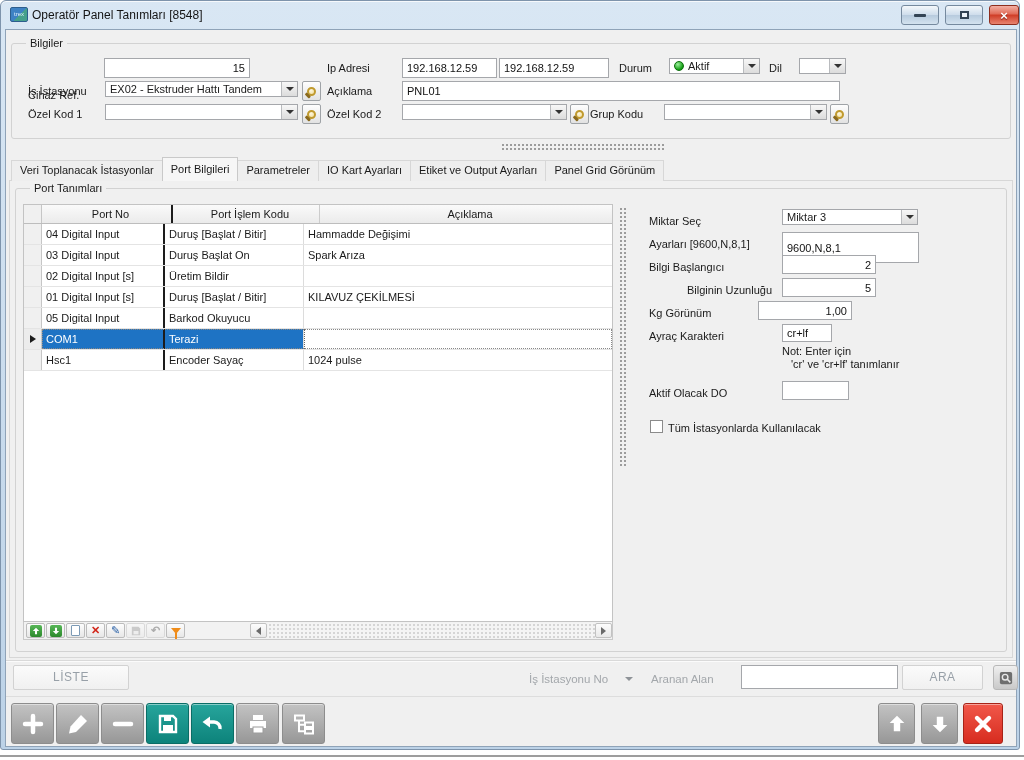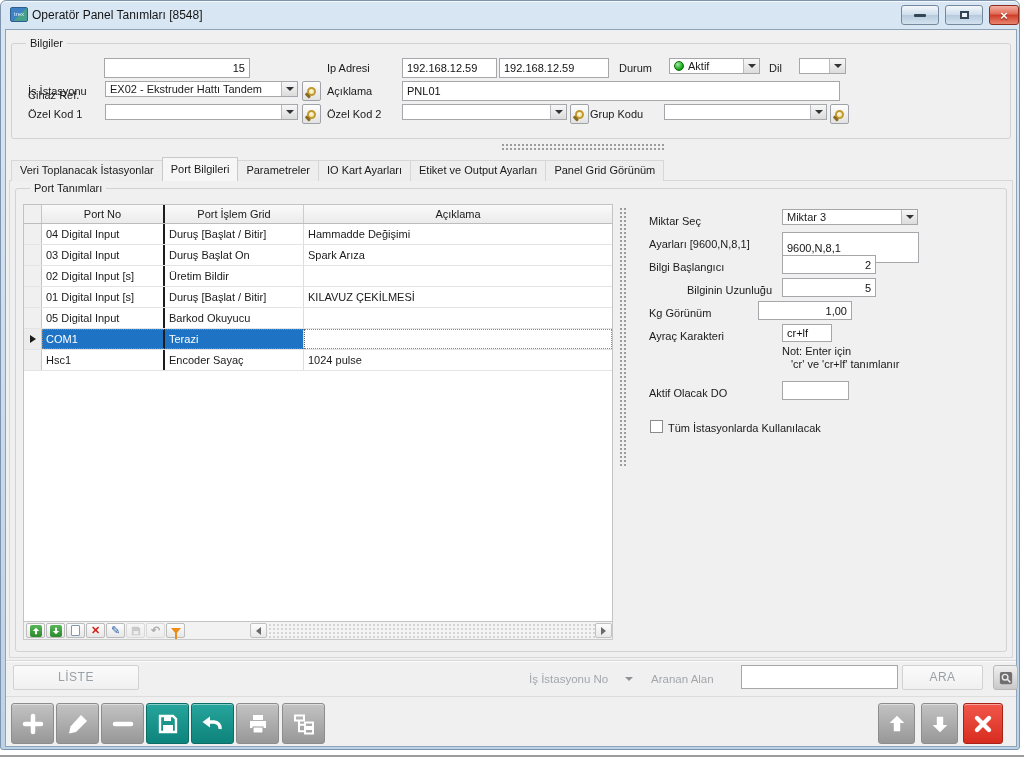--- a/index.html
+++ b/index.html
@@ -59,21 +59,21 @@
   .tab-strip { position:absolute; left:10px; top:157px; height:23px; display:flex; align-items:flex-end; z-index:3; }
   .tab { padding:3px 8px 4px 8px; border:1px solid #d7d7d7; border-bottom:none; background:#eeeeee;
          margin-right:-1px; height:21px; white-space:nowrap; }
   .tab.active { background:#f6f6f6; height:24px; padding-top:5px; position:relative; z-index:4;
                 box-shadow:0 2px 0 0 #f0f0f0; border-color:#c9c9c9; }
 
   
   .grid { position:absolute; left:22px; top:203px; width:590px; height:418px; background:#fff;
           border:1px solid #c3c3c3; overflow:hidden; }
   .grid-header { display:flex; height:19px; background:linear-gradient(#fafafa,#ebebeb);
-                 border-bottom:1px solid #bdbdbd; }
+                 border-bottom:1px solid #bdbdbd;gap:8px; }
   .hcell { text-align:center; line-height:18px; border-right:1px solid #cccccc; overflow:hidden; white-space:nowrap; }
   .grid-row { display:flex; height:21px; border-bottom:1px solid #e4e4e4; position:relative; background:#fff; }
   .cell { line-height:20px; padding:0 4px; border-right:1px solid #dcdcdc; overflow:hidden; white-space:nowrap; }
   .col-ind { width:18px; flex:none; background:#f0f0f0; border-right:1px solid #c6c6c6;
              display:flex; align-items:center; justify-content:center; padding:0; }
   .col-1 { width:123px; flex:none; border-right:2px solid #1c1c1c; }
   .col-2 { width:139px; flex:none; }
   .col-3 { flex:1; border-right:none; }
   .sel-cell { background:#1e73c4; color:#fff; }
   .grid-row.selected .col-ind { background:#ececec; }
@@ -233,21 +233,21 @@
   <div class="tabpage"></div>
 
   <div class="groupbox" style="left:14px; top:187px; width:992px; height:464px;">
     <span class="legend" style="left:8px;">Port Tanımları</span>
   </div>
 
   <div class="grid">
     <div class="grid-header" id="grid-header">
         <div class="hcell col-ind"></div>
         <div class="hcell col-1">Port No</div>
-        <div class="hcell col-2">Port İşlem Grid</div>
+        <div class="hcell col-2">Port İşlem Kodu</div>
         <div class="hcell col-3">Açıklama</div>
       </div>
     <div id="grid-body">
         <div class="grid-row">
           <div class="cell col-ind"></div>
           <div class="cell col-1">04 Digital Input</div>
           <div class="cell col-2">Duruş [Başlat / Bitir]</div>
           <div class="cell col-3">Hammadde Değişimi</div>
         </div>
         <div class="grid-row">
@@ -365,21 +365,21 @@
   <span class="note" style="left:781px; top:344px;">Not: Enter için</span>
   <span class="note" style="left:790px; top:357px;">'cr' ve 'cr+lf' tanımlanır</span>
 
   <span class="lbl" style="left:648px; top:384px;">Aktif Olacak DO</span>
   <input class="tbox" style="left: 781px; top: 380px; width: 67px; height: 19px;" value="">
 
   <div class="checkbox" style="left:649px; top:419px;"></div>
   <span class="lbl" style="left:667px; top:419px;">Tüm İstasyonlarda Kullanılacak</span>
 
   <div class="footer-sep"></div>
-  <div class="flat-btn" style="left:12px; top:664px; width:126px;">LİSTE</div>
+  <div class="flat-btn" style="left:12px; top:664px; width:116px;">LİSTE</div>
   <span class="lbl gray-lbl" style="left:528px; top:670px;">İş İstasyonu No</span>
   <span class="dd-arrow" style="position:absolute; left:624px; top:676px; border-top-color:#8f9398;"></span>
   <span class="lbl gray-lbl" style="left:650px; top:670px;">Aranan Alan</span>
   <input class="tbox" style="left: 740px; top: 664px; width: 157px; height: 24px;" value="">
   <div class="flat-btn" style="left:901px; top:664px; width:81px;">ARA</div>
   <div class="find-btn">
     <svg width="14" height="14" viewBox="0 0 16 16">
       <rect x="1" y="1" width="14" height="14" rx="2" fill="#6f6f6f"></rect>
       <circle cx="7" cy="7" r="3.2" fill="none" stroke="#e8e8e8" stroke-width="1.6"></circle>
       <line x1="9.5" y1="9.5" x2="13" y2="13" stroke="#e8e8e8" stroke-width="1.8"></line>

